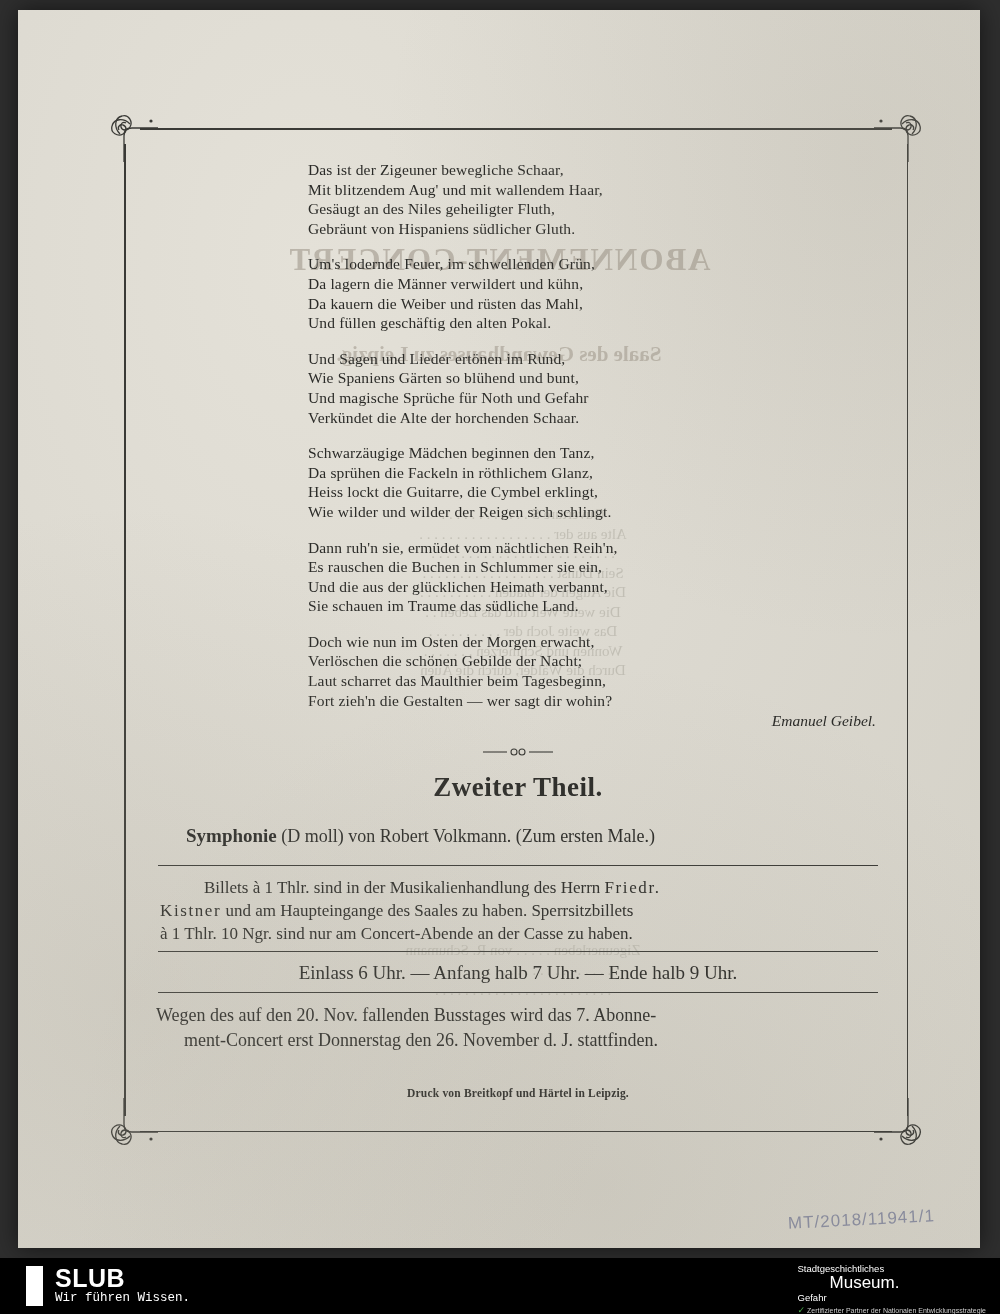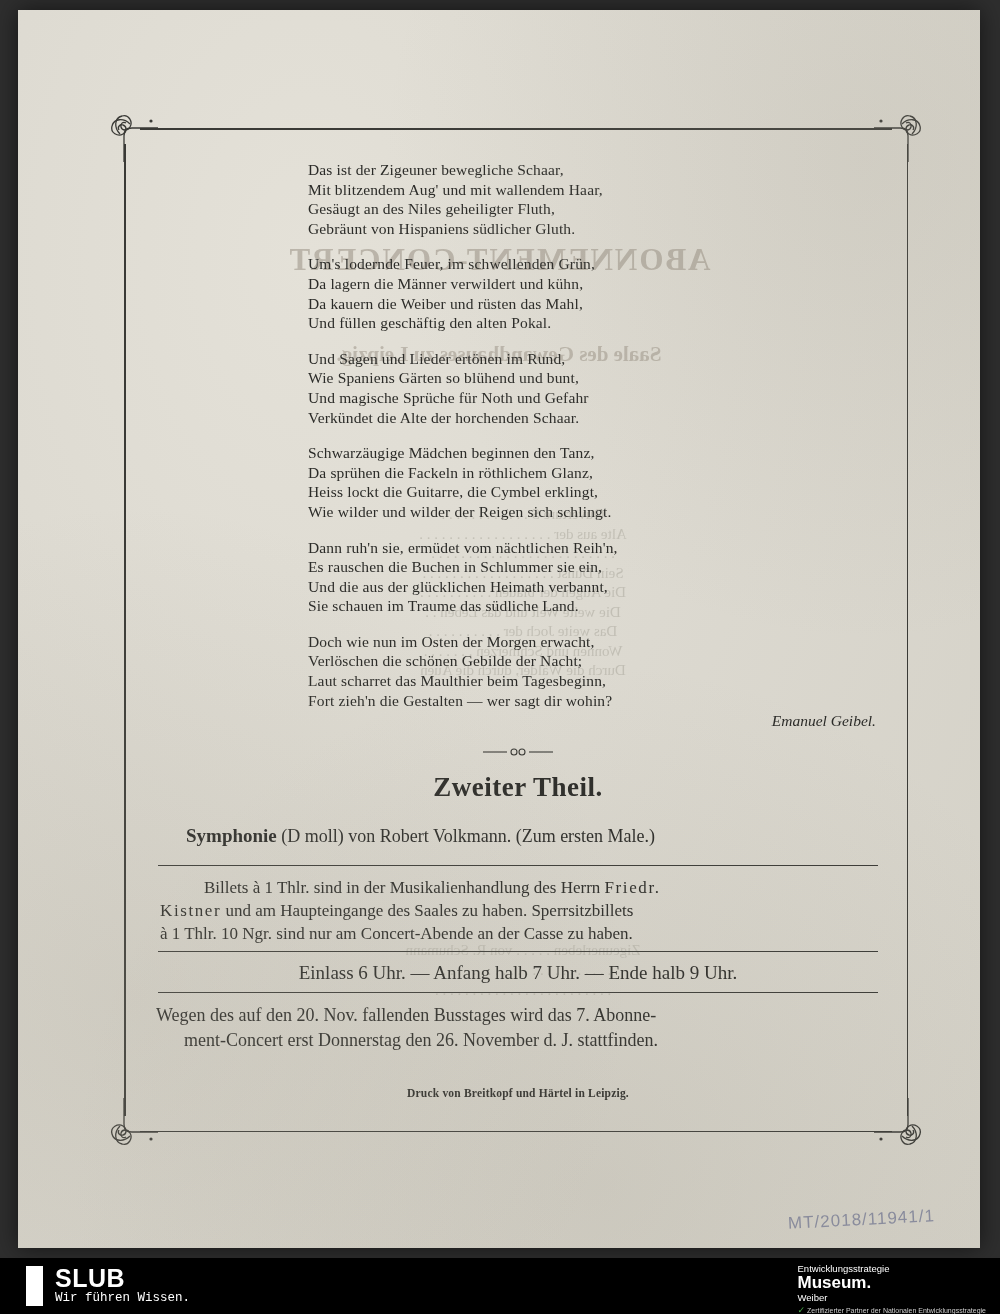--- a/index.html
+++ b/index.html
@@ -256,21 +256,21 @@
     line-height: 15px;
   }
   #museum-logo {
     position: absolute;
     right: 14px;
     top: 5px;
     text-align: left;
     font-family: "Liberation Sans", sans-serif;
   }
   #museum-logo .m1 { font-size: 9.5px; line-height: 11px; }
-  #museum-logo .m2 { font-size: 17px; font-weight: bold; line-height: 18px; }
+  #museum-logo .m2 { font-size: 17px; font-weight: normal; line-height: 18px; margin-left: 32px; }
   #museum-logo .m3 { font-size: 9.5px; line-height: 11px; }
   #museum-logo .m4 {
     font-size: 7px;
     line-height: 10px;
     margin-top: 2px;
     color: #cfcfcf;
     white-space: nowrap;
   }
   #museum-logo .m4 .chk { color: #4fae4f; font-size: 9px; }
 </style>
@@ -422,18 +422,18 @@
 
 <div id="bottombar">
   <div id="slub-logo">
     <div id="slub-mark"></div>
     <div id="slub-text">
       <div class="l1">SLUB</div>
       <div class="l2">Wir führen Wissen.</div>
     </div>
   </div>
   <div id="museum-logo">
-    <div class="m1">Entwicklungsstrategie</div>
+    <div class="m1">Stadtgeschichtliches</div>
     <div class="m2">Museum.</div>
-    <div class="m3">Weiber</div>
+    <div class="m3">Gefahr</div>
     <div class="m4"><span class="chk">✓</span> <span>Zertifizierter Partner der Nationalen Entwicklungsstrategie</span></div>
   </div>
 </div>
 
 </body></html>

